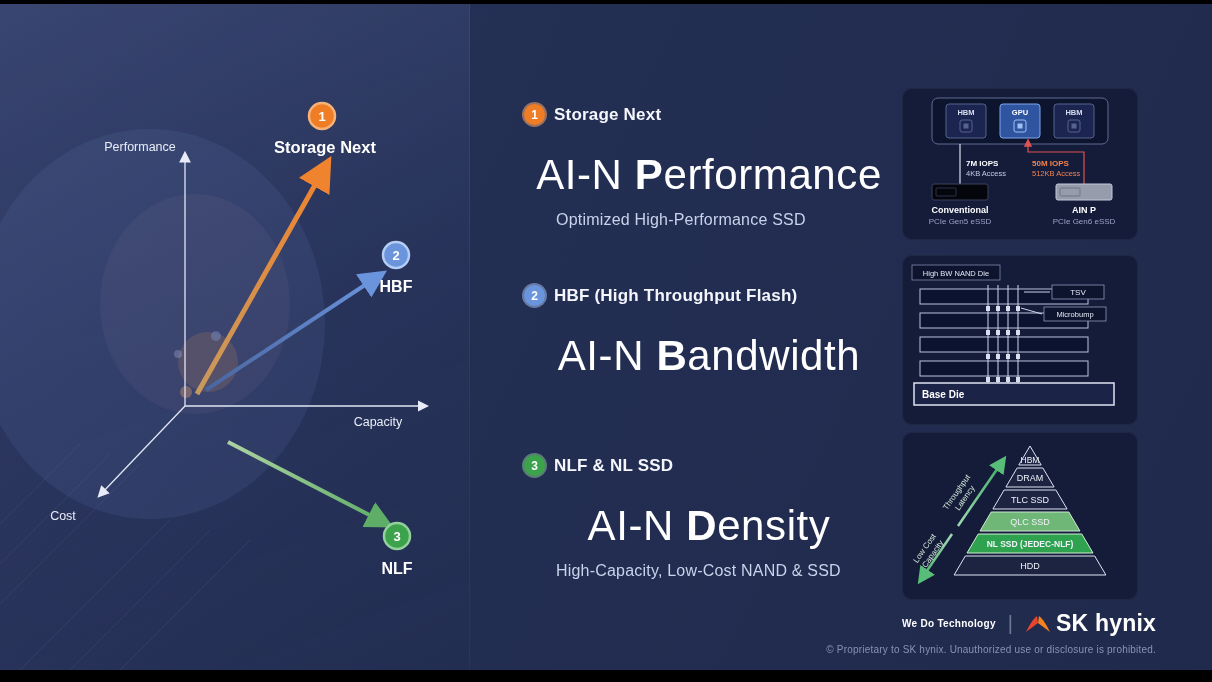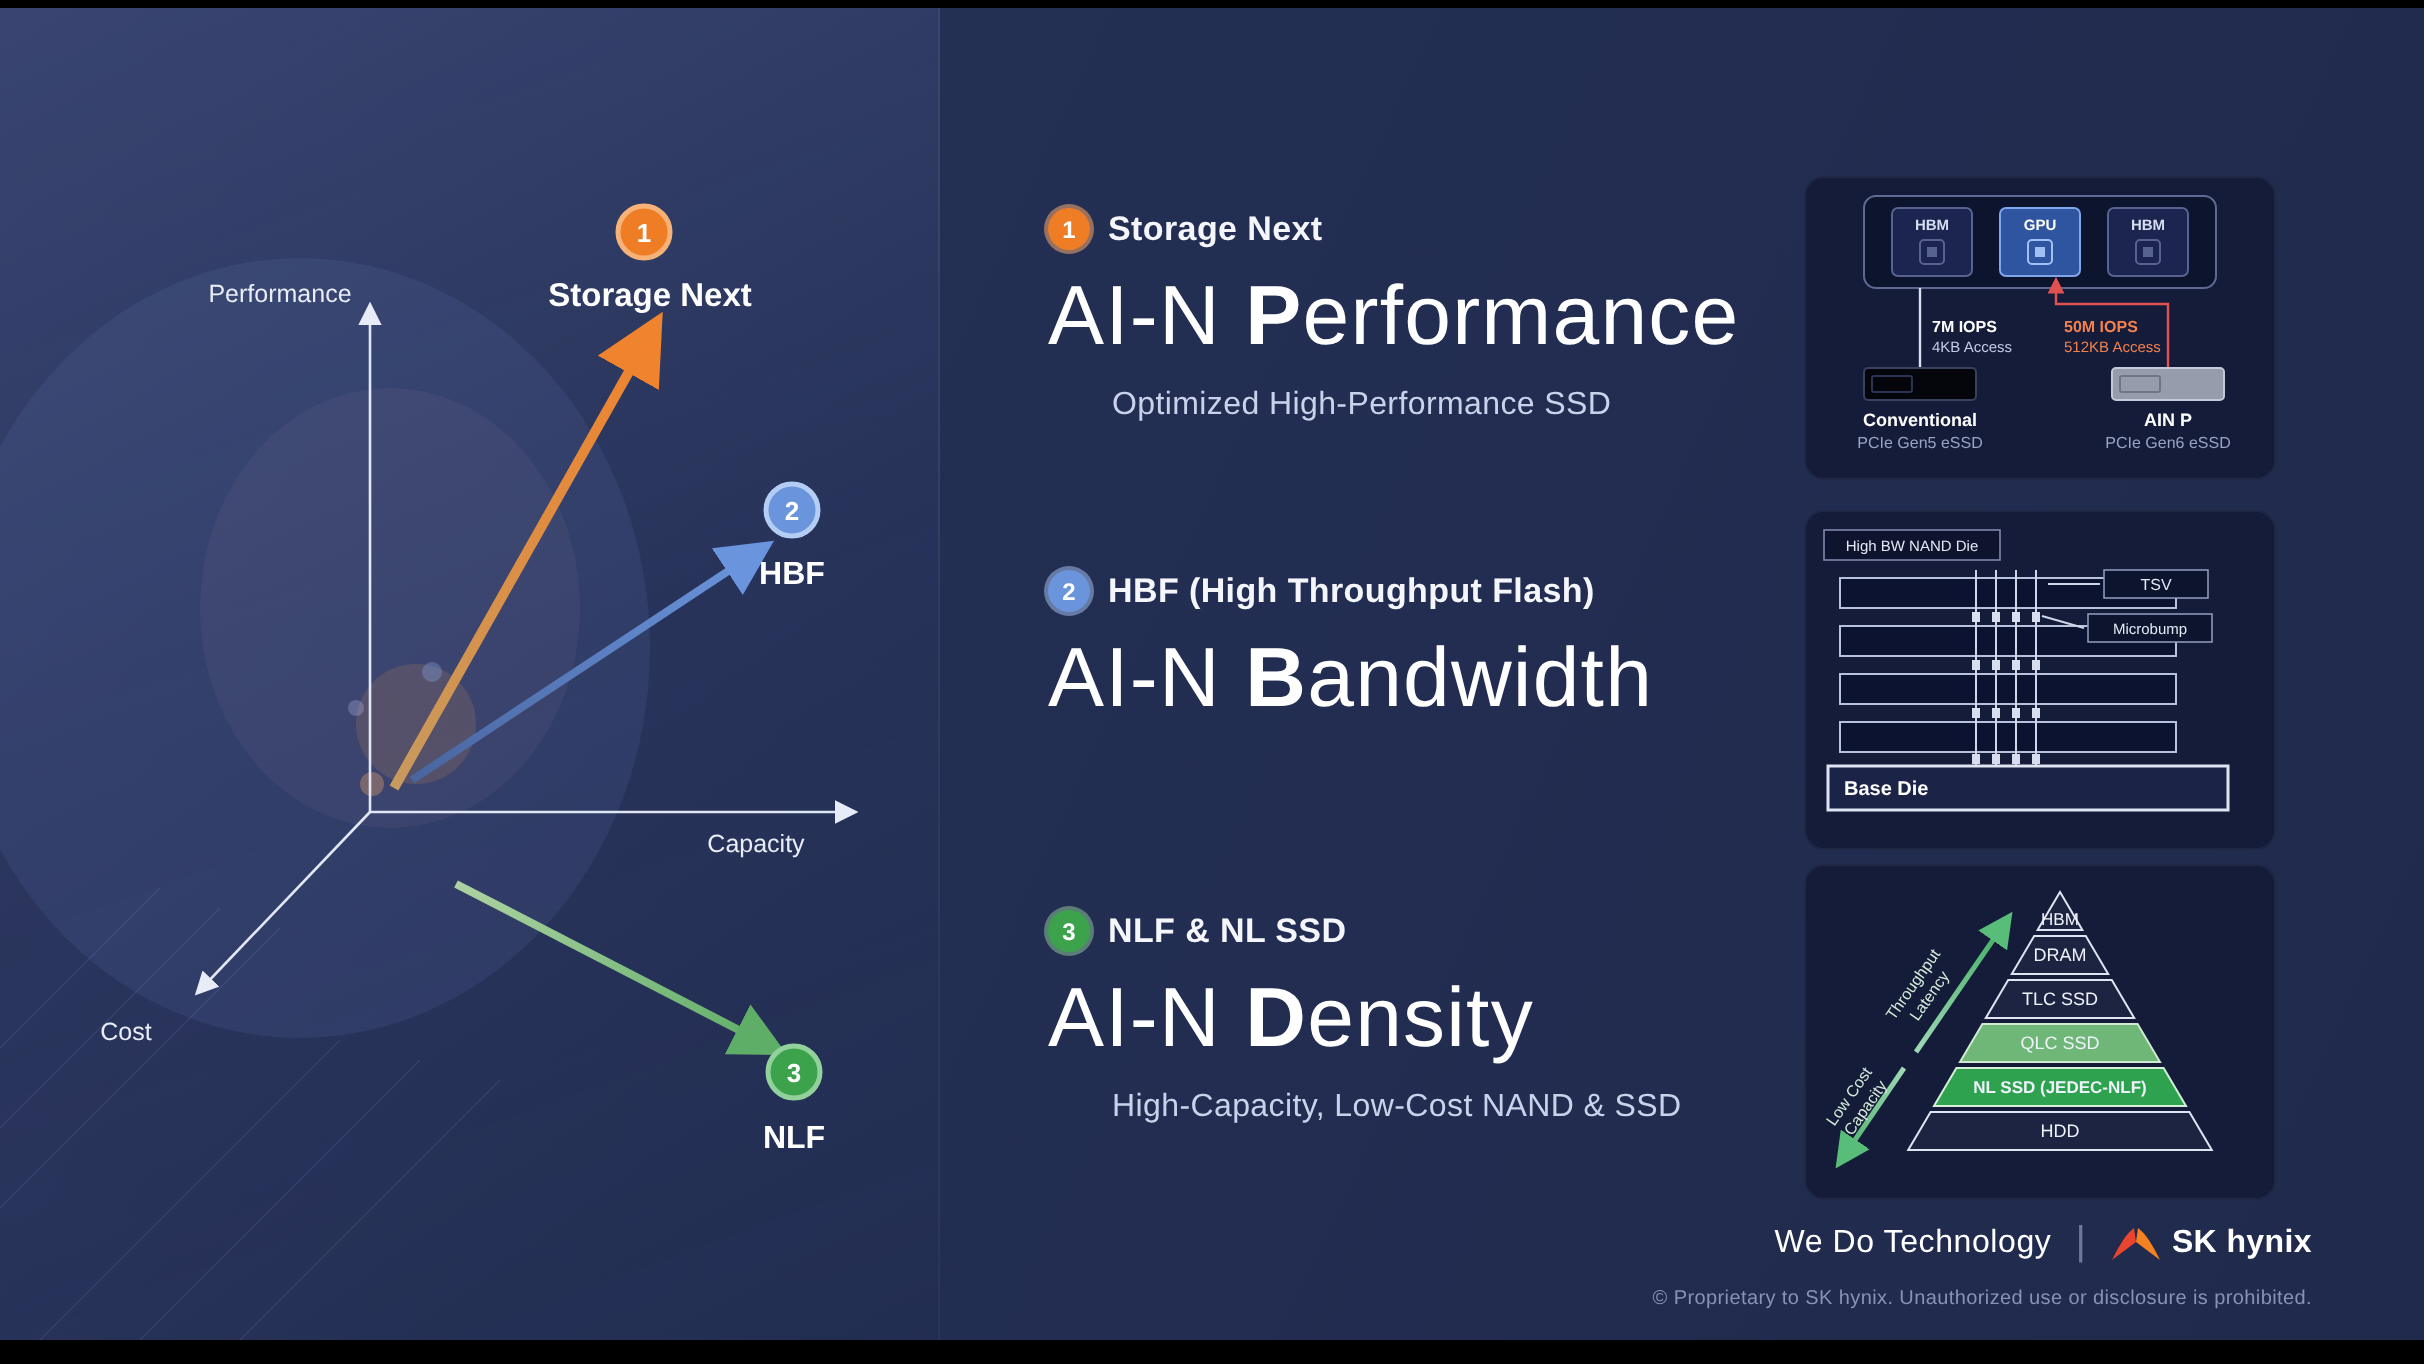--- a/index.html
+++ b/index.html
@@ -29,40 +29,40 @@
   .sec-head { display:flex; align-items:center; gap:9px; }
   .badge {
     width:21px; height:21px; border-radius:50%; flex:0 0 21px;
     display:flex; align-items:center; justify-content:center;
     font-size:12px; font-weight:700; color:#fff;
   }
   .badge.orange { background:#ef7d26; box-shadow:0 0 0 2px rgba(247,170,108,.55); }
   .badge.blue   { background:#6a94dc; box-shadow:0 0 0 2px rgba(170,200,245,.5); }
   .badge.green  { background:#3ca24c; box-shadow:0 0 0 2px rgba(145,208,155,.5); }
   .sec-heading { font-size:17px; font-weight:600; color:#f4f6fc; letter-spacing:.2px; }
-  .sec-title { margin-top:9px; font-size:42px; font-weight:300; color:#fff; letter-spacing:.6px; line-height:1.12; }
+  .sec-title { margin-top:26px; font-size:42px; font-weight:300; color:#fff; letter-spacing:.6px; line-height:1.12;text-align:center; }
   .sec-title b { font-weight:800; }
   .sec-sub { margin-top:13px; font-size:16px; color:#c9d2ea; letter-spacing:.2px;margin-left:32px; }
 
   
   .panel {
     position:absolute; left:902px; width:236px;
     background:#141c3a; border-radius:10px;
     box-shadow:inset 0 0 0 1px rgba(255,255,255,.05);
   }
   #panel1 { top:84px;  height:152px; }
   #panel2 { top:251px; height:170px; }
   #panel3 { top:428px; height:168px; }
 
   
   .footer { position:absolute; right:56px; top:606px; display:flex; align-items:center; gap:12px; }
-  .slogan { font-size:16px; font-weight:400; color:#fff; letter-spacing:.3px; }
+  .slogan { font-size:10px; font-weight:700; color:#fff; letter-spacing:.3px; }
   .divider { color:#6f7896; font-size:20px; font-weight:300; }
   .brand { display:flex; align-items:center; gap:5px; }
-  .brand-text { font-size:16px; font-weight:700; color:#fff; letter-spacing:.2px; }
+  .brand-text { font-size:23px; font-weight:700; color:#fff; letter-spacing:.2px; }
   .copyright { position:absolute; right:56px; top:640px; font-size:10px; color:#8a92b3; letter-spacing:.2px; }
 </style>
 </head>
 <body>
 
 <div class="slide">
 
   <div class="left-art"></div>
 
   <svg width="470" height="666" style="position:absolute;left:0;top:0;">

